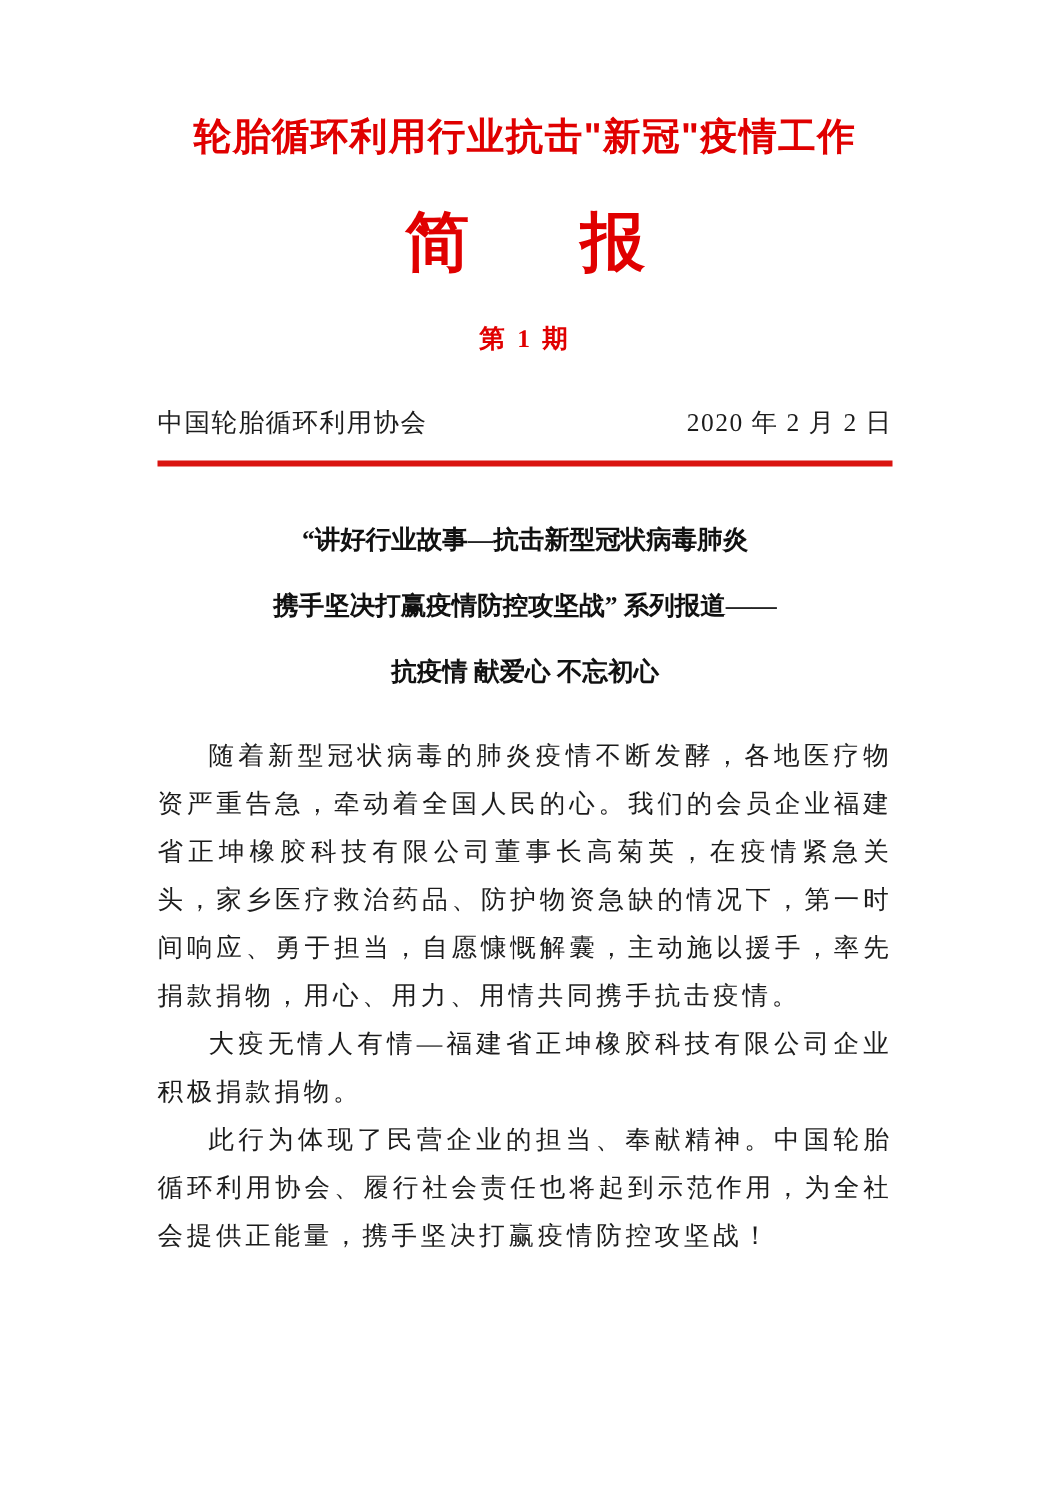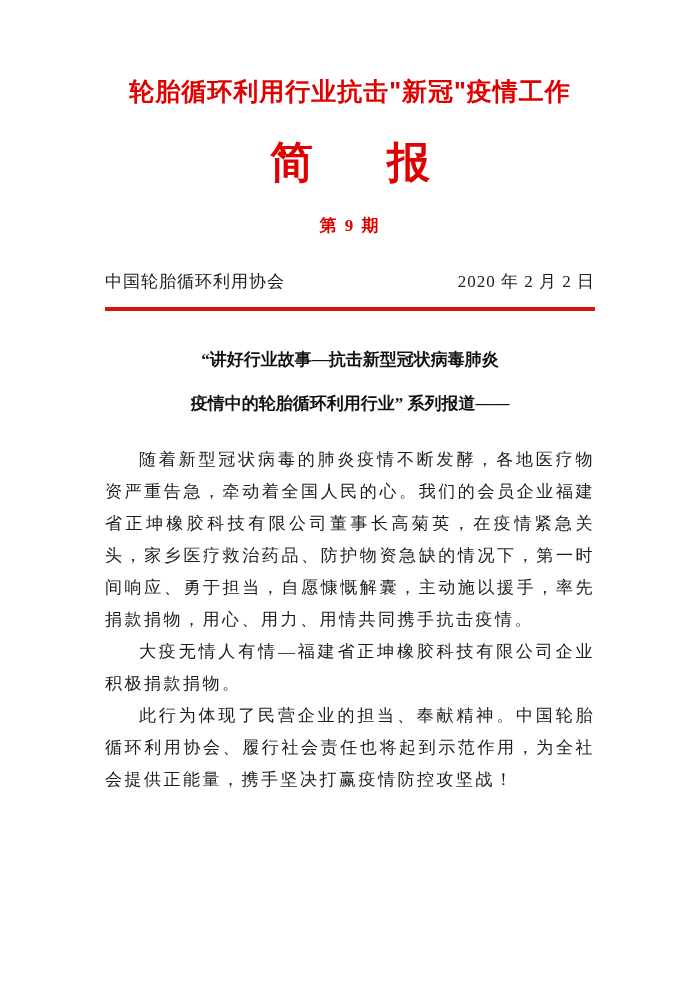--- a/index.html
+++ b/index.html
@@ -93,32 +93,33 @@
 
 <div class="page">
 
   <div class="masthead-line">轮胎循环利用行业抗击"新冠"疫情工作</div>
 
   <div class="masthead-title">
     <span>简</span>
     <span>报</span>
   </div>
 
-  <div class="issue-line">第 9 期</div>
+  <div class="issue-line">第 1 期</div>
 
   <div class="meta-row">
     <span>中国轮胎循环利用协会</span>
     <span>2020 年 2 月 2 日</span>
   </div>
 
   <div class="red-rule"></div>
 
   <div class="article-title">
     <div>“讲好行业故事—抗击新型冠状病毒肺炎</div>
-    <div>疫情中的轮胎循环利用行业” 系列报道——</div>
+    <div>携手坚决打赢疫情防控攻坚战” 系列报道——</div>
+    <div>抗疫情 献爱心 不忘初心</div>
   </div>
 
   <div class="article-body">
     <p>随着新型冠状病毒的肺炎疫情不断发酵，各地医疗物资严重告急，牵动着全国人民的心。我们的会员企业福建省正坤橡胶科技有限公司董事长高菊英，在疫情紧急关头，家乡医疗救治药品、防护物资急缺的情况下，第一时间响应、勇于担当，自愿慷慨解囊，主动施以援手，率先捐款捐物，用心、用力、用情共同携手抗击疫情。</p>
     <p>大疫无情人有情—福建省正坤橡胶科技有限公司企业积极捐款捐物。</p>
     <p>此行为体现了民营企业的担当、奉献精神。中国轮胎循环利用协会、履行社会责任也将起到示范作用，为全社会提供正能量，携手坚决打赢疫情防控攻坚战！</p>
   </div>
 
 
 </div>

